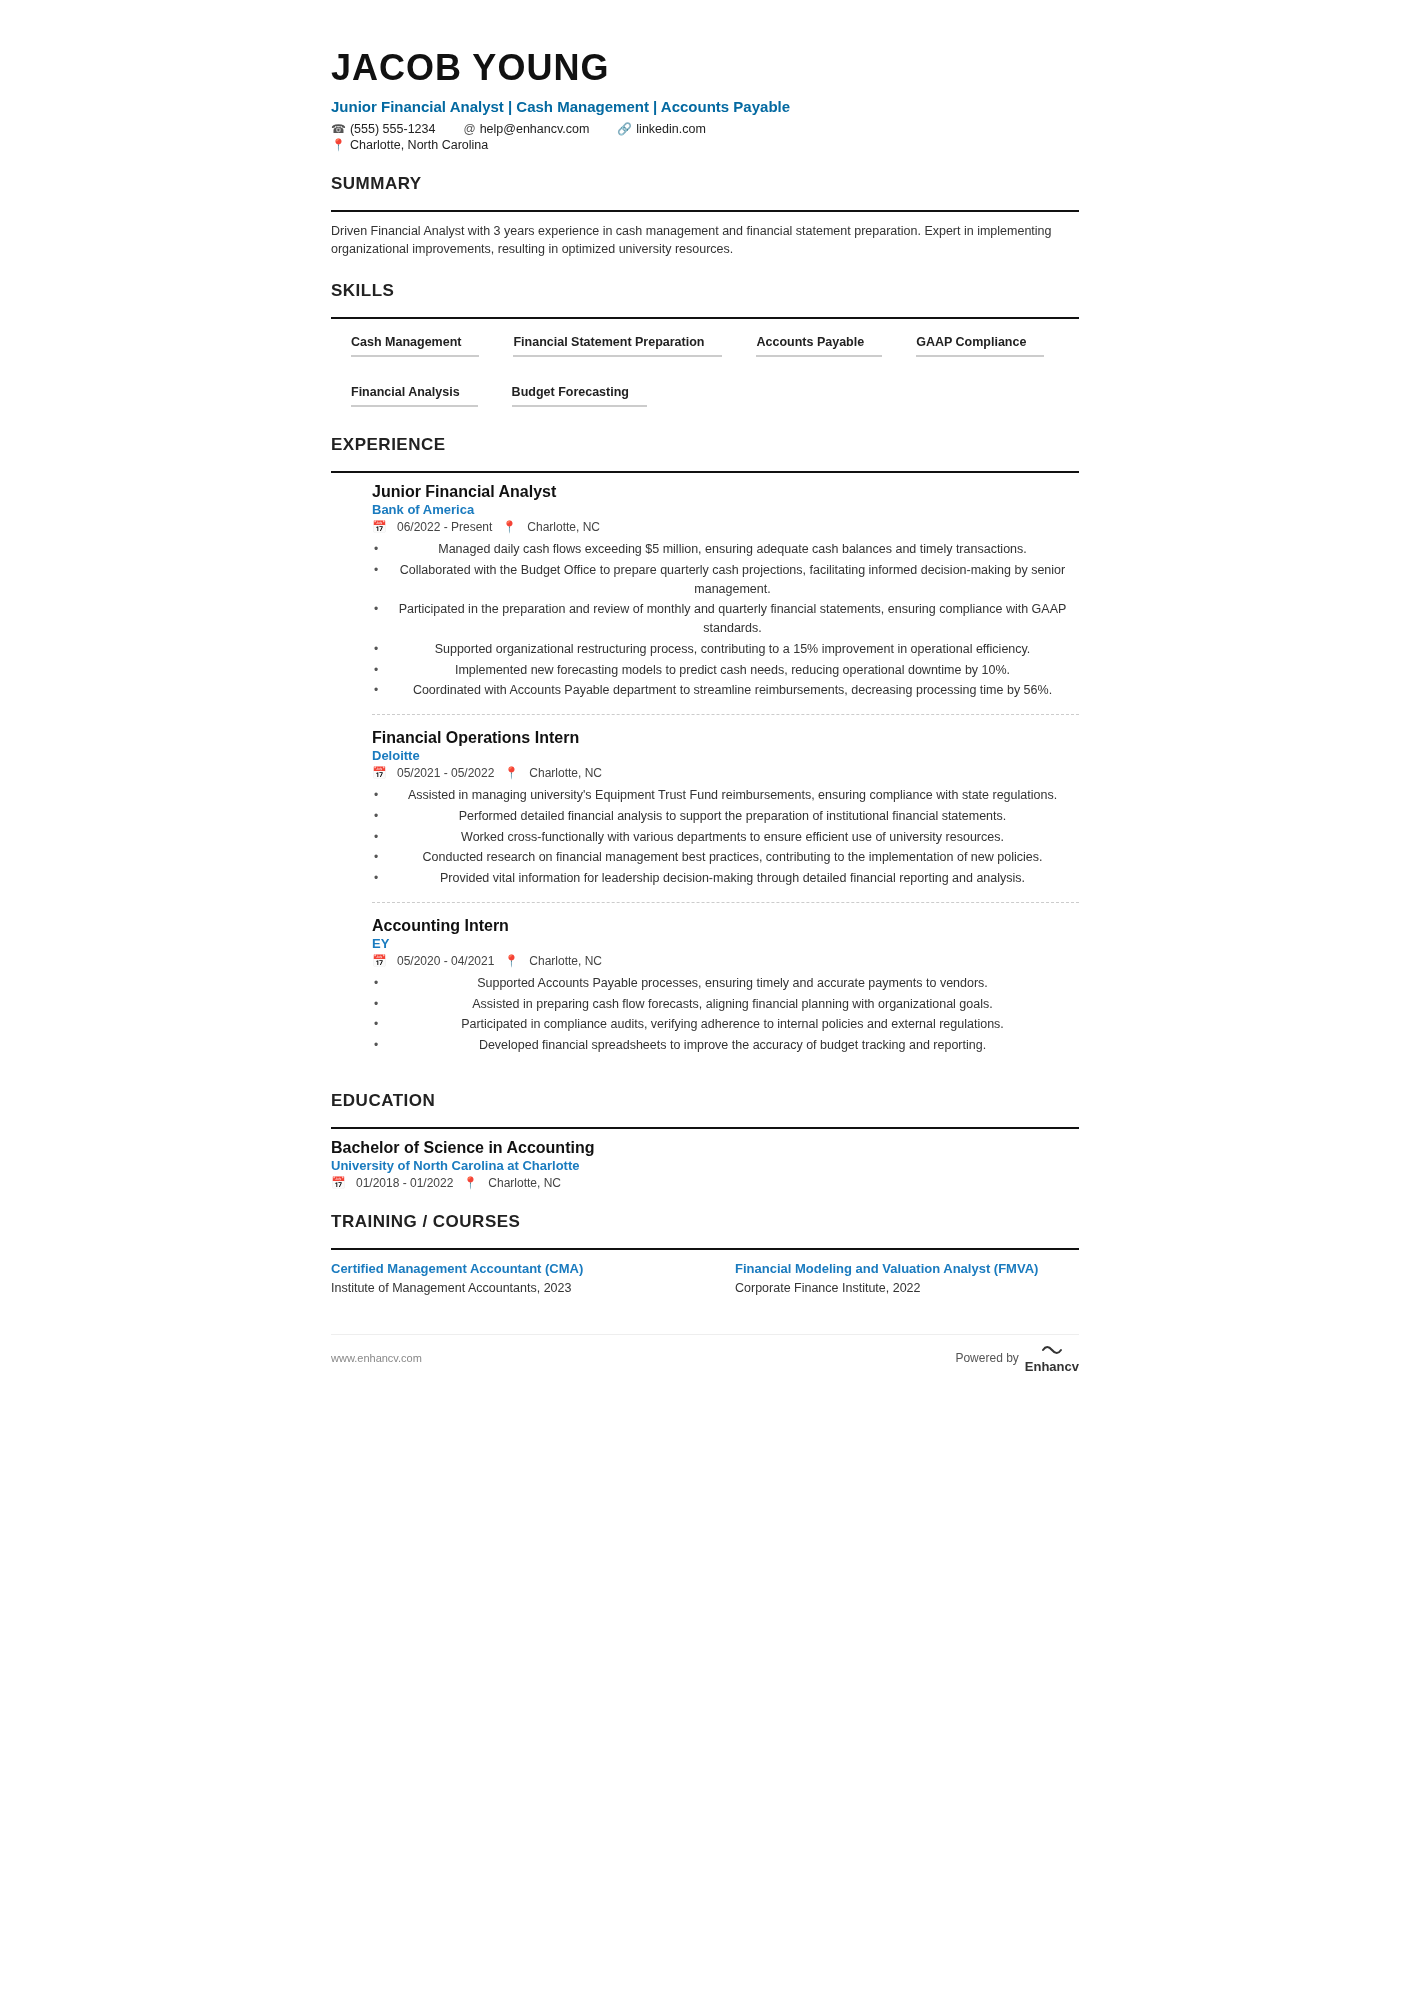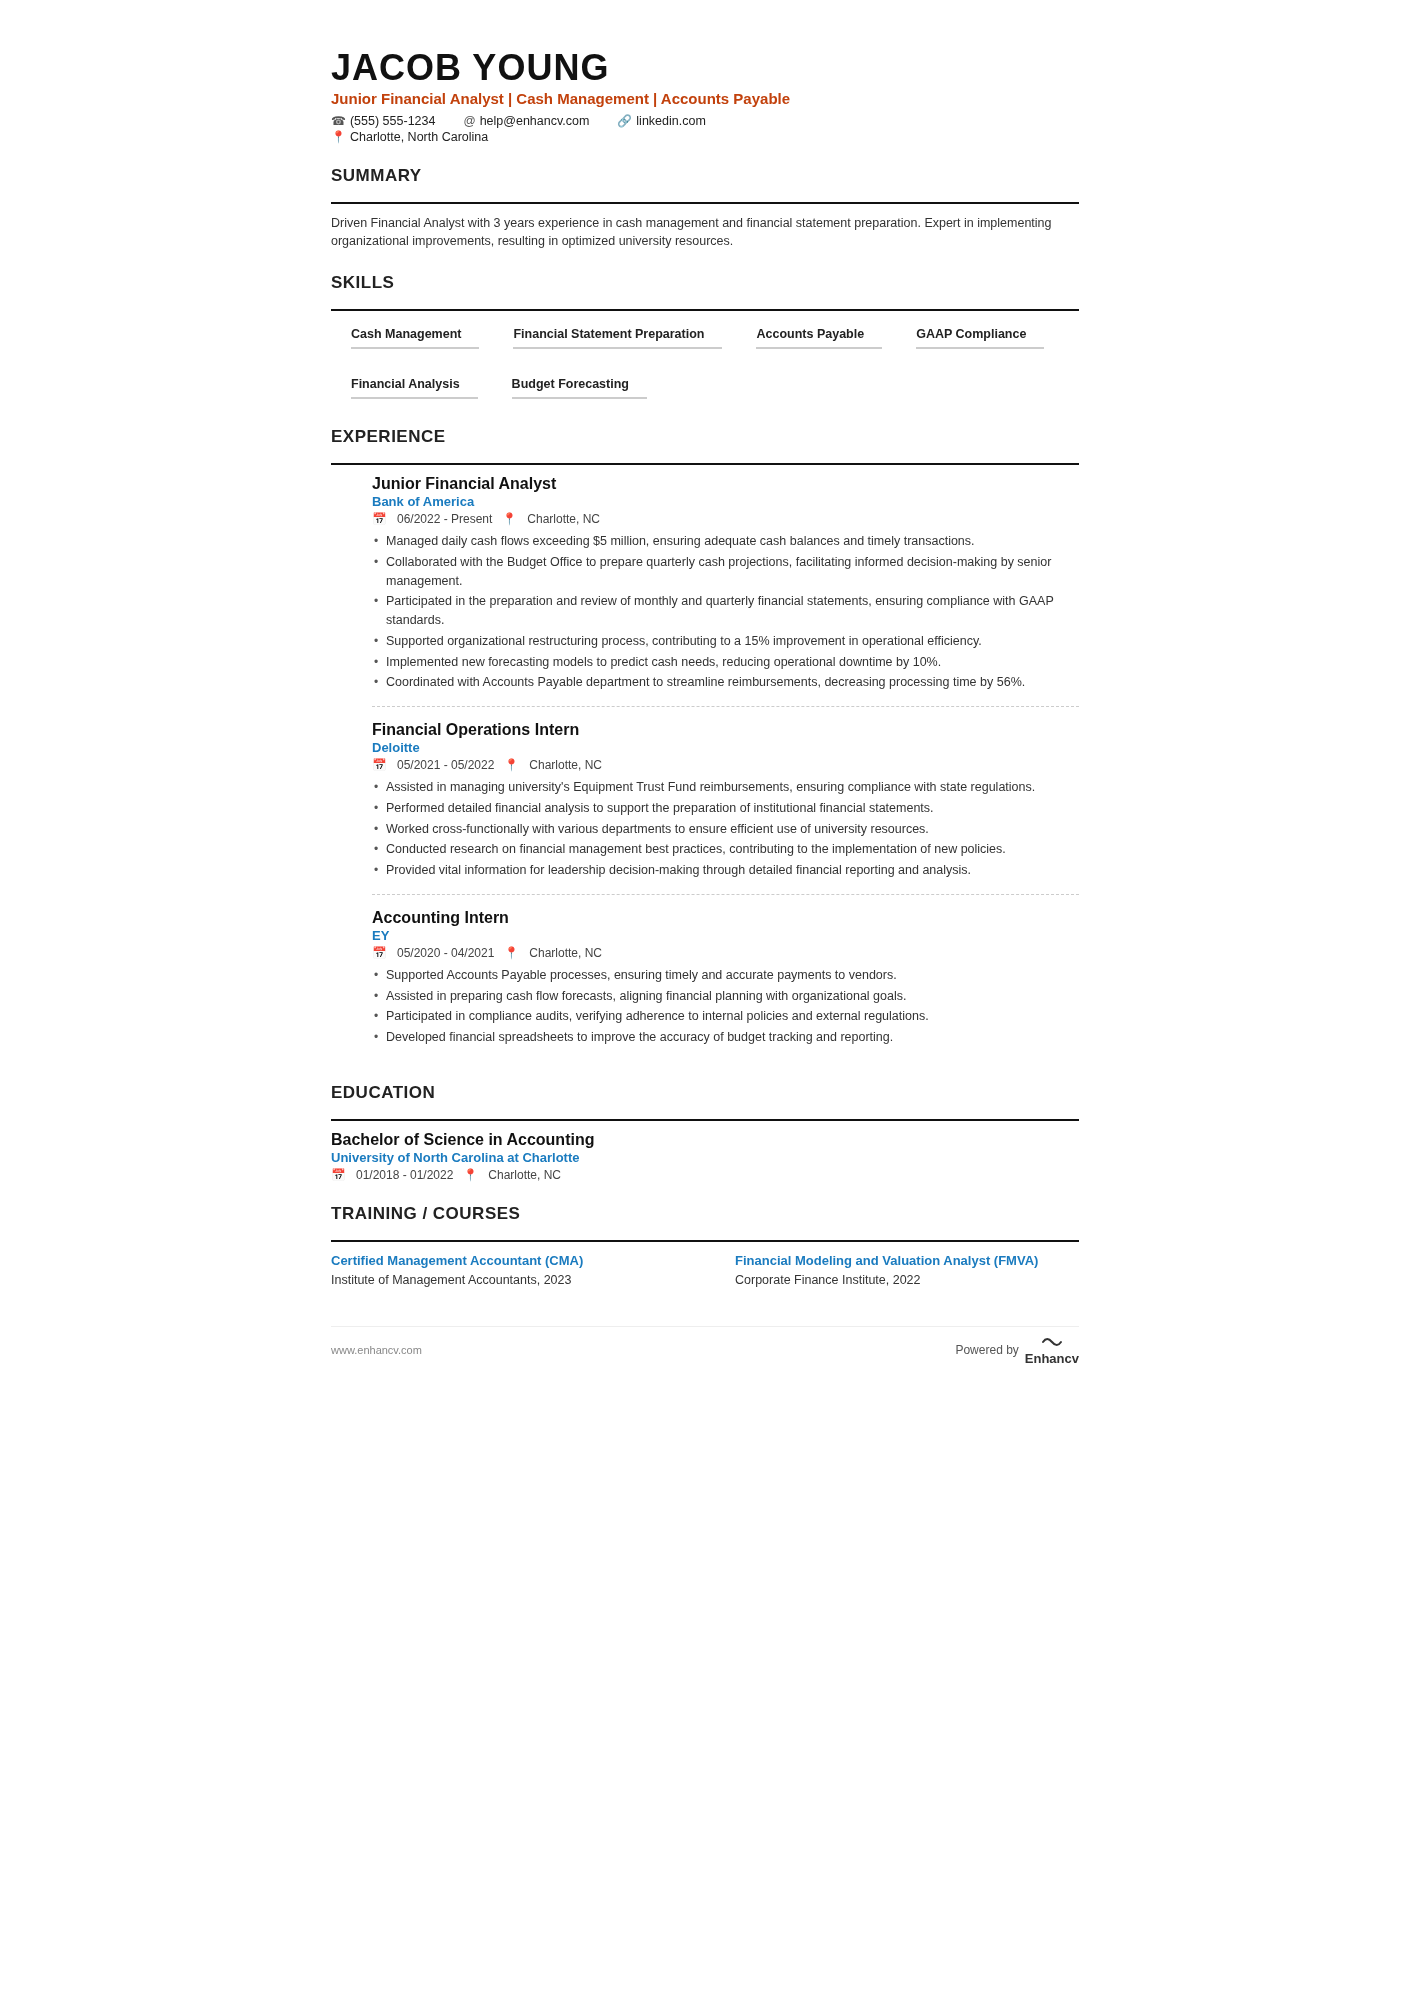--- a/index.html
+++ b/index.html
@@ -15,22 +15,22 @@
     .name {
       font-size: 36px;
       font-weight: 900;
       letter-spacing: 1px;
       color: #111;
       line-height: 1.1;
     }
     .title-line {
       font-size: 15px;
       font-weight: 700;
-      color: #c2410c;
-      margin-top: 2px;
+      color: #0369a1;
+      margin-top: 10px;
       margin-bottom: 7px;
     }
     .contact-row {
       display: flex;
       flex-wrap: wrap;
       gap: 0 28px;
       font-size: 12.5px;
       color: #222;
       margin-bottom: 2px;
     }
@@ -89,20 +89,21 @@
       color: #444;
       display: flex;
       align-items: center;
       gap: 10px;
       margin-bottom: 6px;
     }
     .bullet-list {
       list-style: none;
       padding: 0;
       margin: 0;
+      text-align: center;
     }
     .bullet-list li {
       font-size: 12.5px;
       line-height: 1.5;
       color: #333;
       padding-left: 14px;
       position: relative;
       margin-bottom: 2px;
     }
     .bullet-list li::before {

